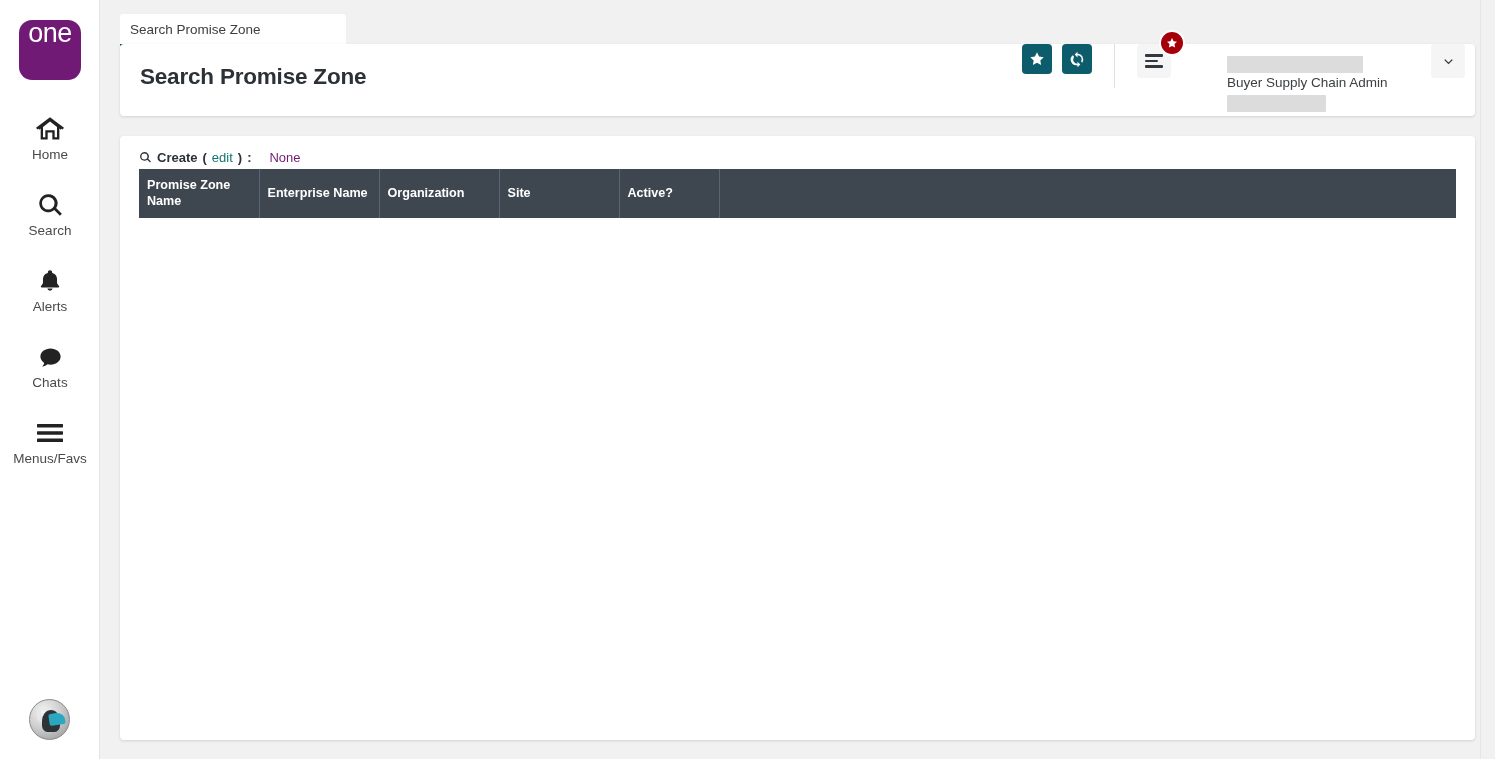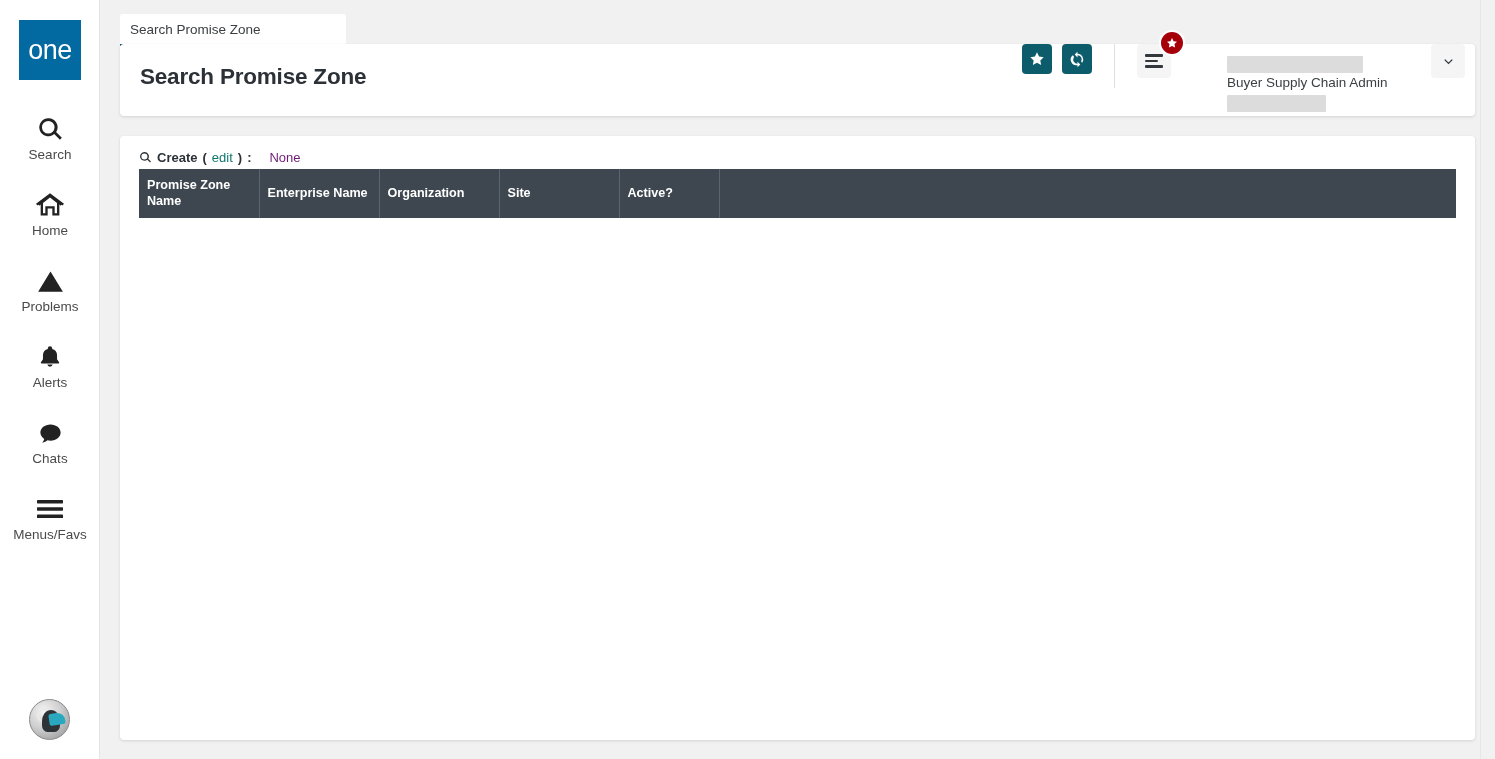--- a/index.html
+++ b/index.html
@@ -17,23 +17,23 @@
   .sidebar {
     position: absolute; left: 0; top: 0;
     width: 100px; height: 759px;
     background: #ffffff;
     border-right: 1px solid #e4e4e4;
     z-index: 5;
   }
   .logo {
     position: absolute; left: 19px; top: 20px;
     width: 62px; height: 60px;
-    background: #0369a1;
-    border-radius: 0;
-    display: flex; align-items: center; justify-content: center;
+    background: #701a75;
+    border-radius: 13px;
+    display: flex; align-items: flex-start; justify-content: center;
   }
   .logo-text {
     color: #ffffff; font-size: 27px; font-weight: 400;
     letter-spacing: -0.5px; line-height: 1;
     font-family: "Liberation Sans", sans-serif;
   }
   .nav-list { position: absolute; left: 0; top: 100px; width: 100px; }
   .nav-item {
     width: 100px; height: 76px;
     display: flex; flex-direction: column;
@@ -217,45 +217,37 @@
   <div class="sidebar">
 
     <div class="logo">
       <span class="logo-text">one</span>
     </div>
 
     <div class="nav-list">
 
       <div class="nav-item">
         <span class="ico">
-          <svg width="27" height="27" viewBox="0 0 24 24">
-              <path d="M10 2a8 8 0 105.29 14.03l5.09 5.09 1.7-1.7-5.09-5.09A8 8 0 0010 2zm0 2.4A5.6 5.6 0 114.4 10 5.6 5.6 0 0110 4.4z"></path>
-            </svg>
-        </span>
-        <span class="lbl">Search</span>
-      </div>
-
-      <div class="nav-item">
-        <span class="ico">
           <svg width="28" height="28" viewBox="0 0 24 24">
               <path d="M12 3L1.5 11l1.3 1.6L4 11.6V21h6v-6h4v6h6v-9.4l1.2 1L22.5 11 12 3zm0 2.6l6 4.6V19h-2v-6H8v6H6v-8.8l6-4.6z"></path>
               <path d="M12 2L0 11l1.2 1.5L12 4.2l10.8 8.3L24 11 12 2z"></path>
             </svg>
         </span>
         <span class="lbl">Home</span>
       </div>
 
       <div class="nav-item">
         <span class="ico">
           <svg width="27" height="27" viewBox="0 0 24 24">
-              <path d="M12 3L1 21h22L12 3zm1 13h-2v2h2v-2zm0-7h-2v5h2V9z"></path>
-            </svg>
-        </span>
-        <span class="lbl">Problems</span>
-      </div>
+              <path d="M10 2a8 8 0 105.29 14.03l5.09 5.09 1.7-1.7-5.09-5.09A8 8 0 0010 2zm0 2.4A5.6 5.6 0 114.4 10 5.6 5.6 0 0110 4.4z"></path>
+            </svg>
+        </span>
+        <span class="lbl">Search</span>
+      </div>
+
 
       <div class="nav-item">
         <span class="ico">
           <svg width="26" height="26" viewBox="0 0 24 24">
               <path d="M12 2a2 2 0 00-2 2v.6A6 6 0 005.5 10v4l-1.7 2.6A.8.8 0 004.5 18h15a.8.8 0 00.7-1.4L18.5 14v-4A6 6 0 0014 4.6V4a2 2 0 00-2-2zm0 19a2.6 2.6 0 002.5-2h-5A2.6 2.6 0 0012 21z"></path>
             </svg>
         </span>
         <span class="lbl">Alerts</span>
       </div>
 

